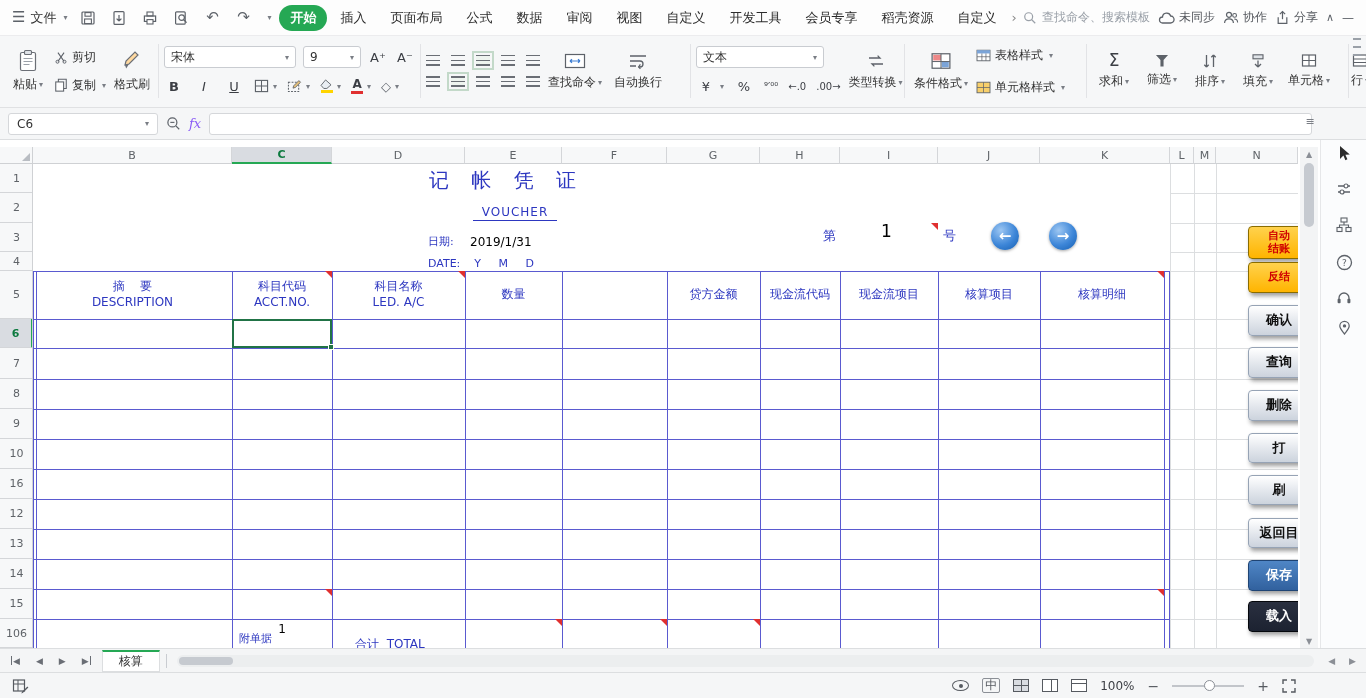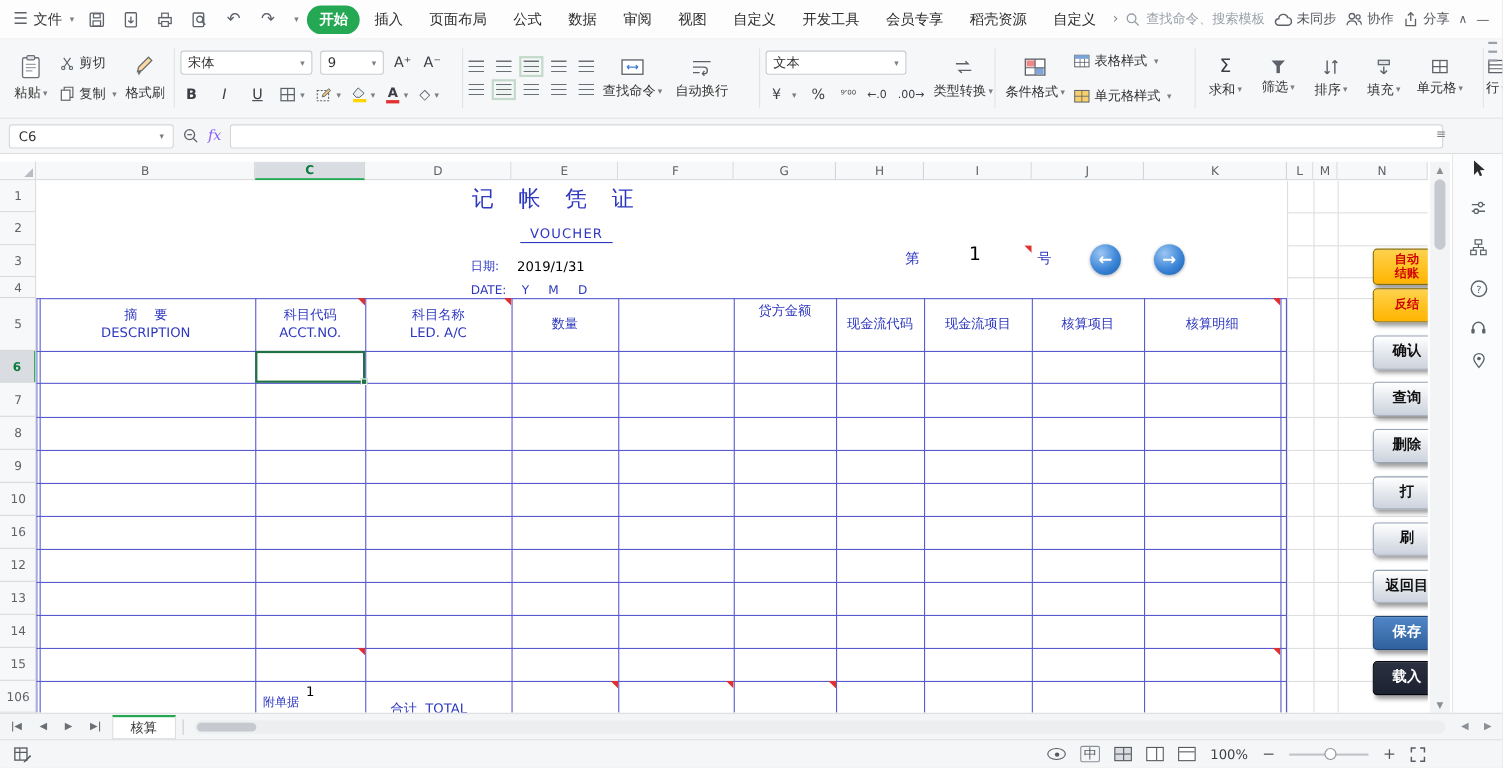--- a/index.html
+++ b/index.html
@@ -271,21 +271,21 @@
         <div class="bb-label">
             <span>格式刷</span>
           </div>
       </div>
     </div>
     <div class="rdiv" style="left:158px"></div>
 
     <div class="rg" style="left:164px">
       <div class="colstack" style="gap:8px">
         <div class="iconrow">
-          <div class="combo" style="width:120px">
+          <div class="combo" style="width:132px">
               <span>宋体</span>
               <span class="chev">▾</span>
             </div>
           <div class="combo" style="width:58px">
               <span>9</span>
               <span class="chev">▾</span>
             </div>
           <span class="tbtn">A⁺</span>
           <span class="tbtn">A⁻</span>
         </div>
@@ -588,21 +588,21 @@
       <div class="bline" style="left: 0px; top: 305px; width: 1137px; height: 1px;"></div>
       <div class="bline" style="left: 0px; top: 335px; width: 1137px; height: 1px;"></div>
       <div class="bline" style="left: 0px; top: 365px; width: 1137px; height: 1px;"></div>
       <div class="bline" style="left: 0px; top: 395px; width: 1137px; height: 1px;"></div>
       <div class="bline" style="left: 0px; top: 425px; width: 1137px; height: 1px;"></div>
       <div class="bline" style="left: 0px; top: 455px; width: 1137px; height: 1px;"></div>
       <div class="vh" style="left: 0px; top: 108px; width: 199px; height: 46px;"><div>摘    要</div><div>DESCRIPTION</div></div>
       <div class="vh" style="left: 199px; top: 108px; width: 100px; height: 46px;"><div>科目代码</div><div>ACCT.NO.</div></div>
       <div class="vh" style="left: 299px; top: 108px; width: 133px; height: 46px;"><div>科目名称</div><div>LED. A/C</div></div>
       <div class="vh" style="left: 432px; top: 108px; width: 97px; height: 46px;"><div>数量</div></div>
-      <div class="vh" style="left: 634px; top: 96px; width: 93px; height: 46px;"><div>贷方金额</div></div>
+      <div class="vh" style="left: 634px; top: 108px; width: 93px; height: 46px;"><div>贷方金额</div></div>
       <div class="vh" style="left: 727px; top: 108px; width: 80px; height: 46px;"><div>现金流代码</div></div>
       <div class="vh" style="left: 807px; top: 108px; width: 98px; height: 46px;"><div>现金流项目</div></div>
       <div class="vh" style="left: 905px; top: 108px; width: 102px; height: 46px;"><div>核算项目</div></div>
       <div class="vh" style="left: 1007px; top: 108px; width: 124px; height: 46px;"><div>核算明细</div></div>
       <div class="tri" style="left: 898px; top: 59px;"></div>
       <div class="tri" style="left: 292px; top: 107px;"></div>
       <div class="tri" style="left: 425px; top: 107px;"></div>
       <div class="tri" style="left: 1124px; top: 107px;"></div>
       <div class="tri" style="left: 292px; top: 425px;"></div>
       <div class="tri" style="left: 1124px; top: 425px;"></div>

